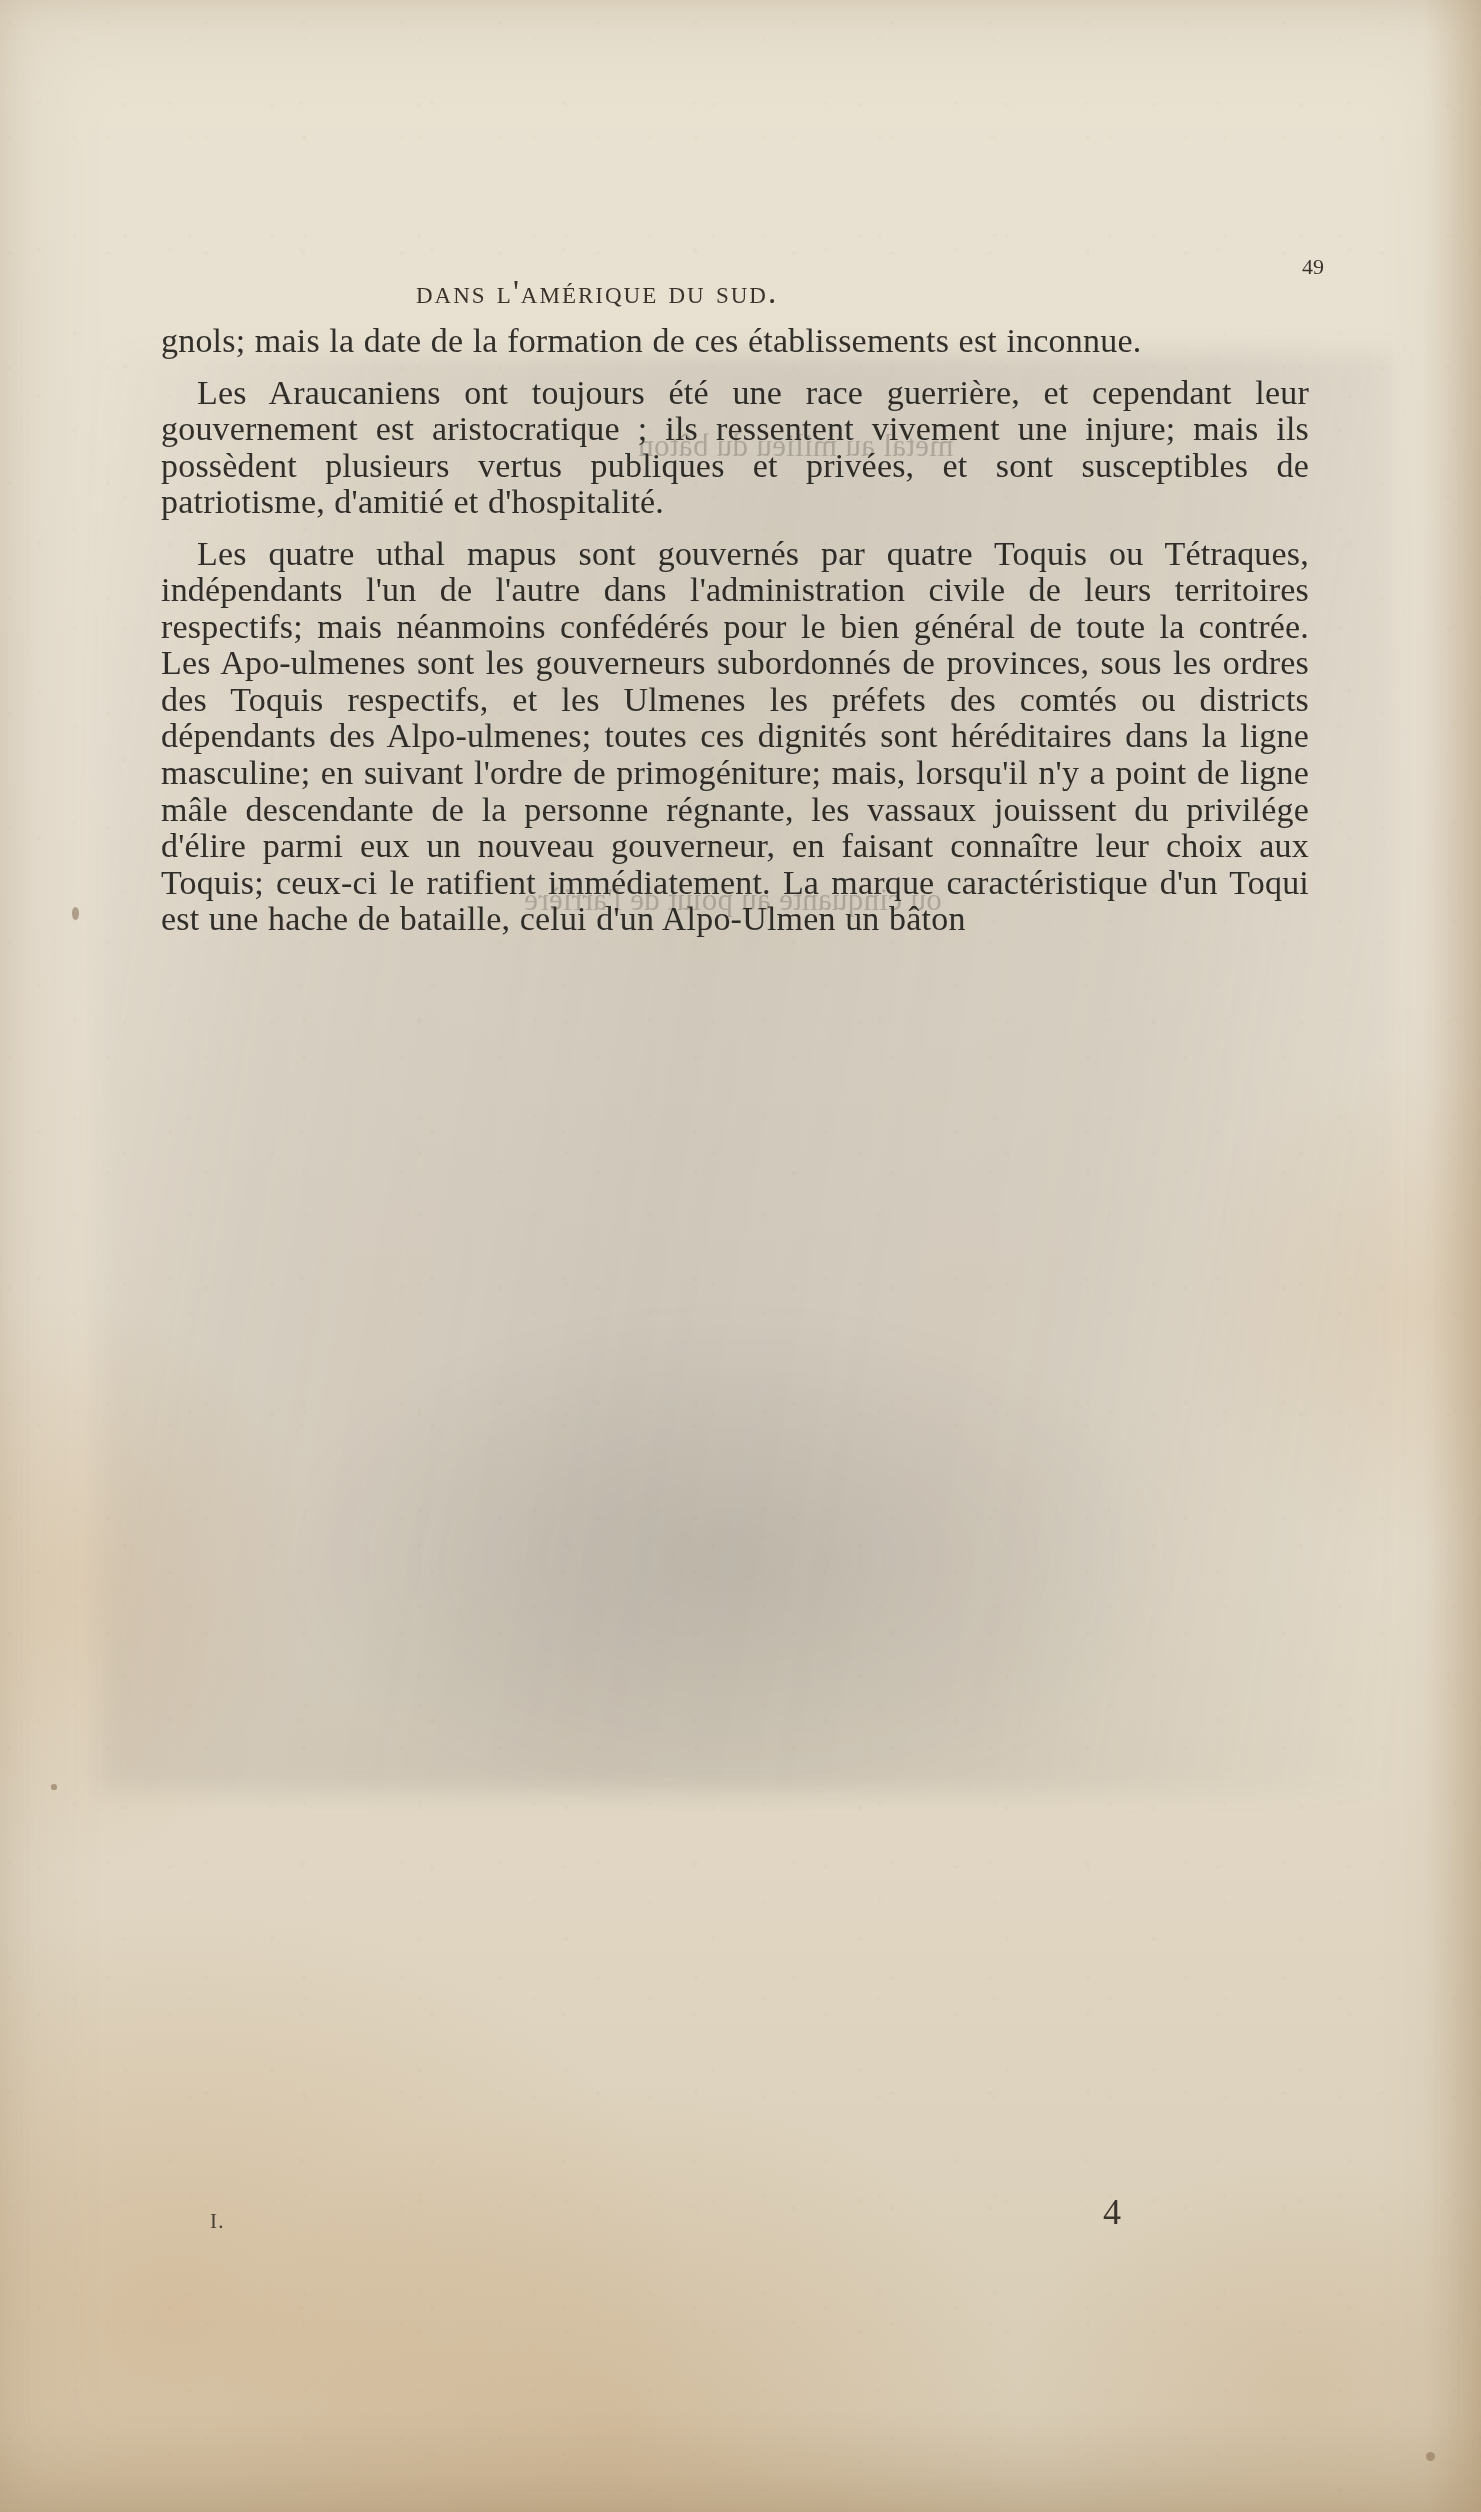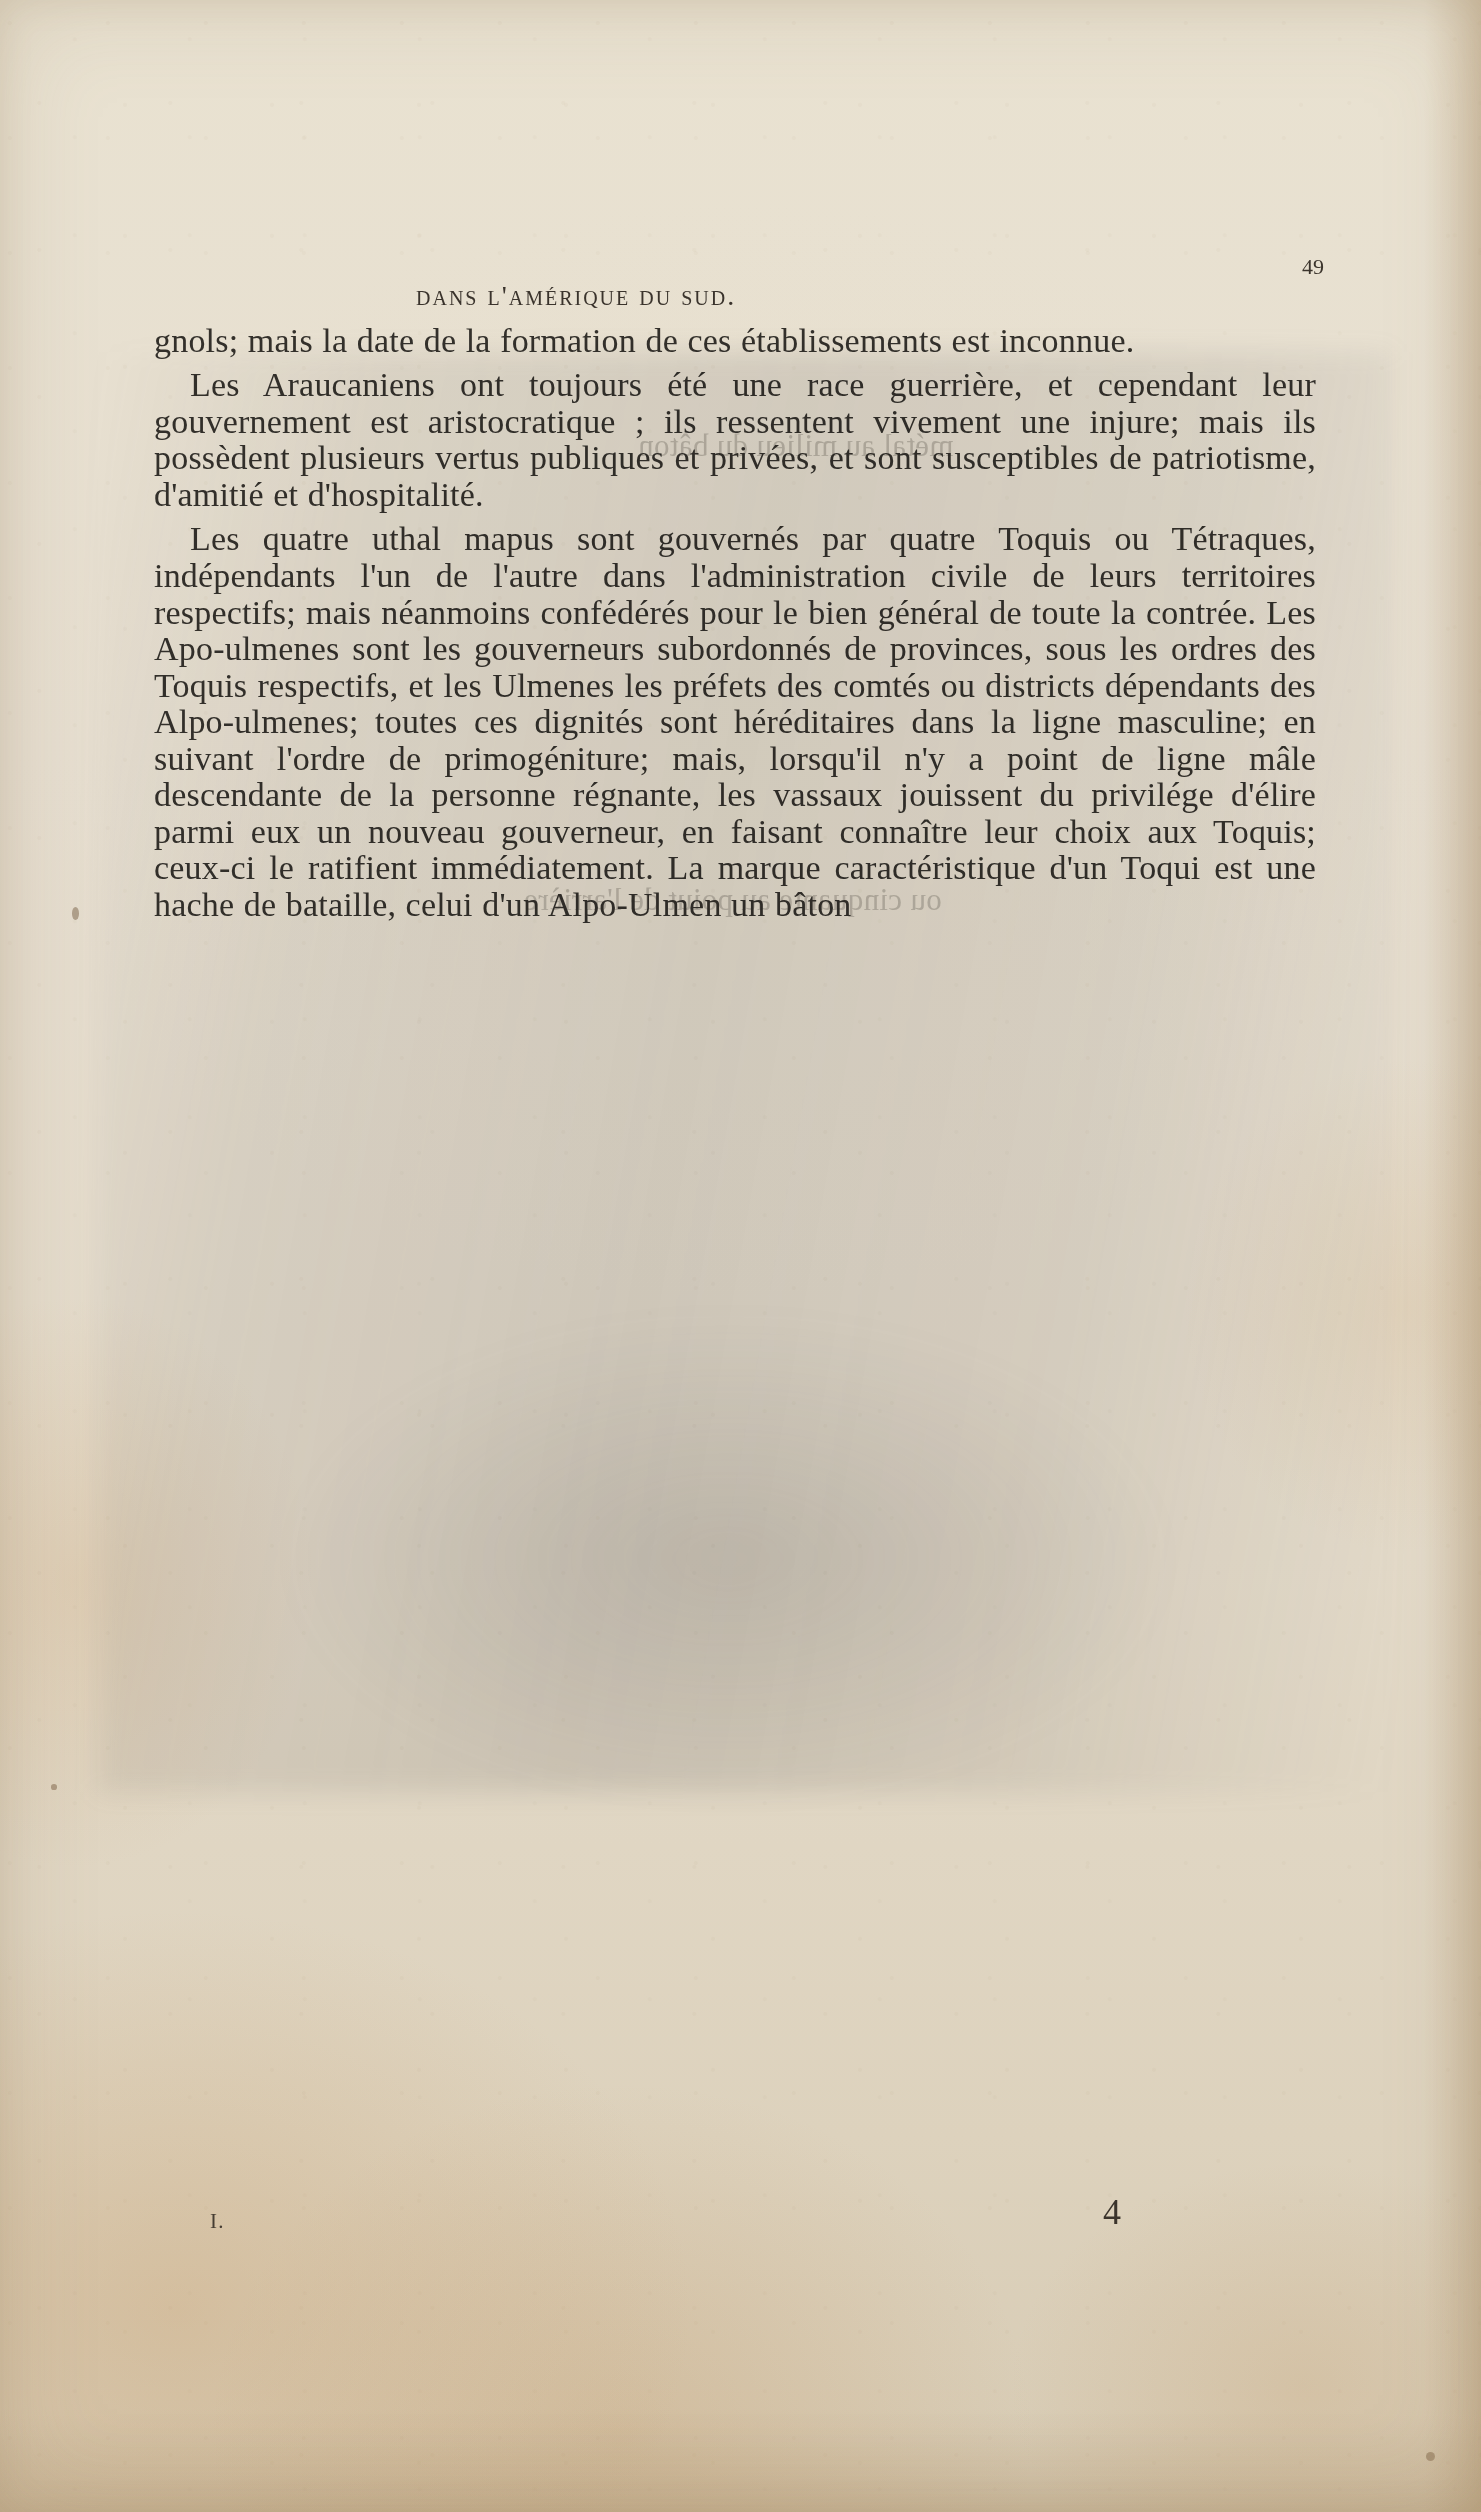--- a/index.html
+++ b/index.html
@@ -120,38 +120,38 @@
   }
 
   .runhead {
     position: relative;
     height: 46px;
     margin-bottom: 14.7px;
   }
   .runhead .title {
     position: absolute;
     left: 270px;
-    top: 18px;
-    font-size: 28px;
+    top: 12px;
+    font-size: 33px;
     letter-spacing: 2px;
     color: #3a332c;
     font-variant: small-caps;
     text-transform: lowercase;
   }
   .runhead .folio {
     position: absolute;
     right: 0;
     top: -8.2px;
     font-size: 22px;
     color: #3b342c;
     font-family: "Liberation Serif", serif;
   }
 
   p.body {
-    margin: 8px;
+    margin: 15px;
     font-size: 34px;
     line-height: 1.075;
     color: #33302b;
     text-align: justify;
     text-justify: inter-word;
     letter-spacing: 0.2px;
     word-spacing: 0.8px;
   }
   p.body.indent { text-indent: 36px; }
 

